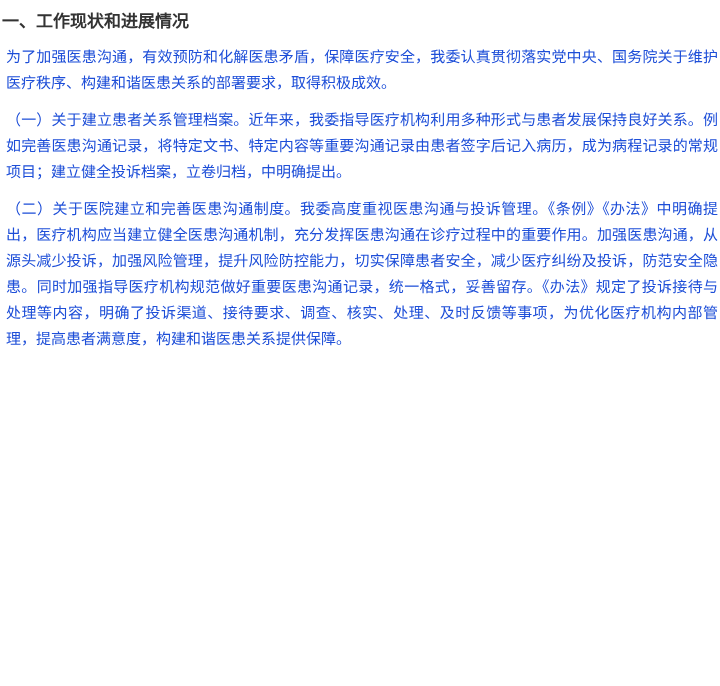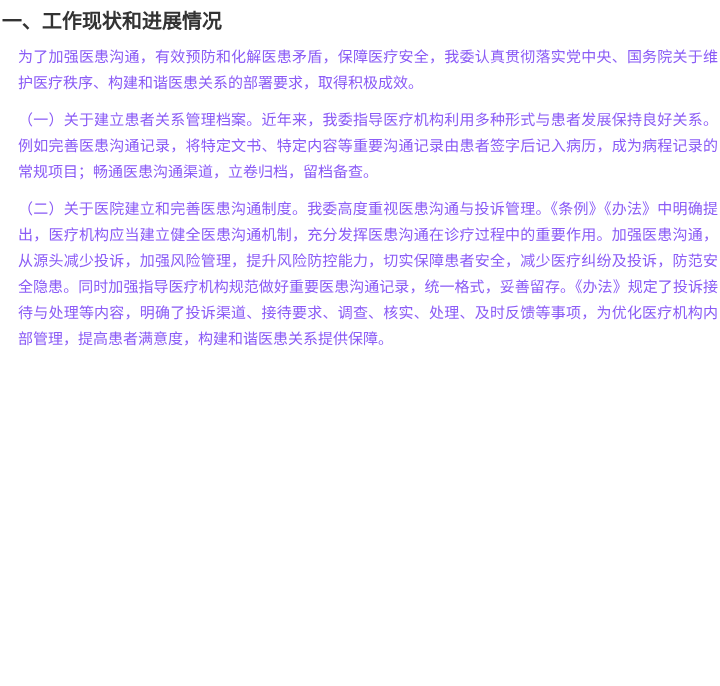--- a/index.html
+++ b/index.html
@@ -15,48 +15,48 @@
     font-family: "Liberation Sans", "DejaVu Sans", sans-serif;
     color: #333333;
     -webkit-font-smoothing: antialiased;
   }
   .doc {
     box-sizing: border-box;
     width: 720px;
     padding: 6px 2px 4px 2px;
   }
   .section-heading {
-    font-size: 20px;
+    font-size: 17px;
     font-weight: 700;
     color: #333333;
     line-height: 27px;
     margin: 2px 0 9px 0;
   }
   .paragraph {
     font-size: 15px;
     line-height: 26px;
-    margin: 0 0 11px 16px;
+    margin: 0 0 11px 4px;
     text-align: justify;
     word-break: break-all;
-    color: #8b5cf6;
+    color: #1d4ed8;
   }
   .paragraph:last-child {
     margin-bottom: 0;
   }
 </style>
 </head>
 <body>
 
 <div class="doc">
 
   <h2 class="section-heading">一、工作现状和进展情况</h2>
 
   <p class="paragraph">为了加强医患沟通，有效预防和化解医患矛盾，保障医疗安全，我委认真贯彻落实党中央、国务院关于维护医疗秩序、构建和谐医患关系的部署要求，取得积极成效。</p>
 
 
 
 
 
-  <p class="paragraph">（一）关于建立患者关系管理档案。近年来，我委指导医疗机构利用多种形式与患者发展保持良好关系。例如完善医患沟通记录，将特定文书、特定内容等重要沟通记录由患者签字后记入病历，成为病程记录的常规项目；畅通医患沟通渠道，立卷归档，留档备查。</p>
+  <p class="paragraph">（一）关于建立患者关系管理档案。近年来，我委指导医疗机构利用多种形式与患者发展保持良好关系。例如完善医患沟通记录，将特定文书、特定内容等重要沟通记录由患者签字后记入病历，成为病程记录的常规项目；建立健全投诉档案，立卷归档，中明确提出。</p>
 
   <p class="paragraph">（二）关于医院建立和完善医患沟通制度。我委高度重视医患沟通与投诉管理。《条例》《办法》中明确提出，医疗机构应当建立健全医患沟通机制，充分发挥医患沟通在诊疗过程中的重要作用。加强医患沟通，从源头减少投诉，加强风险管理，提升风险防控能力，切实保障患者安全，减少医疗纠纷及投诉，防范安全隐患。同时加强指导医疗机构规范做好重要医患沟通记录，统一格式，妥善留存。《办法》规定了投诉接待与处理等内容，明确了投诉渠道、接待要求、调查、核实、处理、及时反馈等事项，为优化医疗机构内部管理，提高患者满意度，构建和谐医患关系提供保障。</p>
 
 </div>
 
 </body></html>

